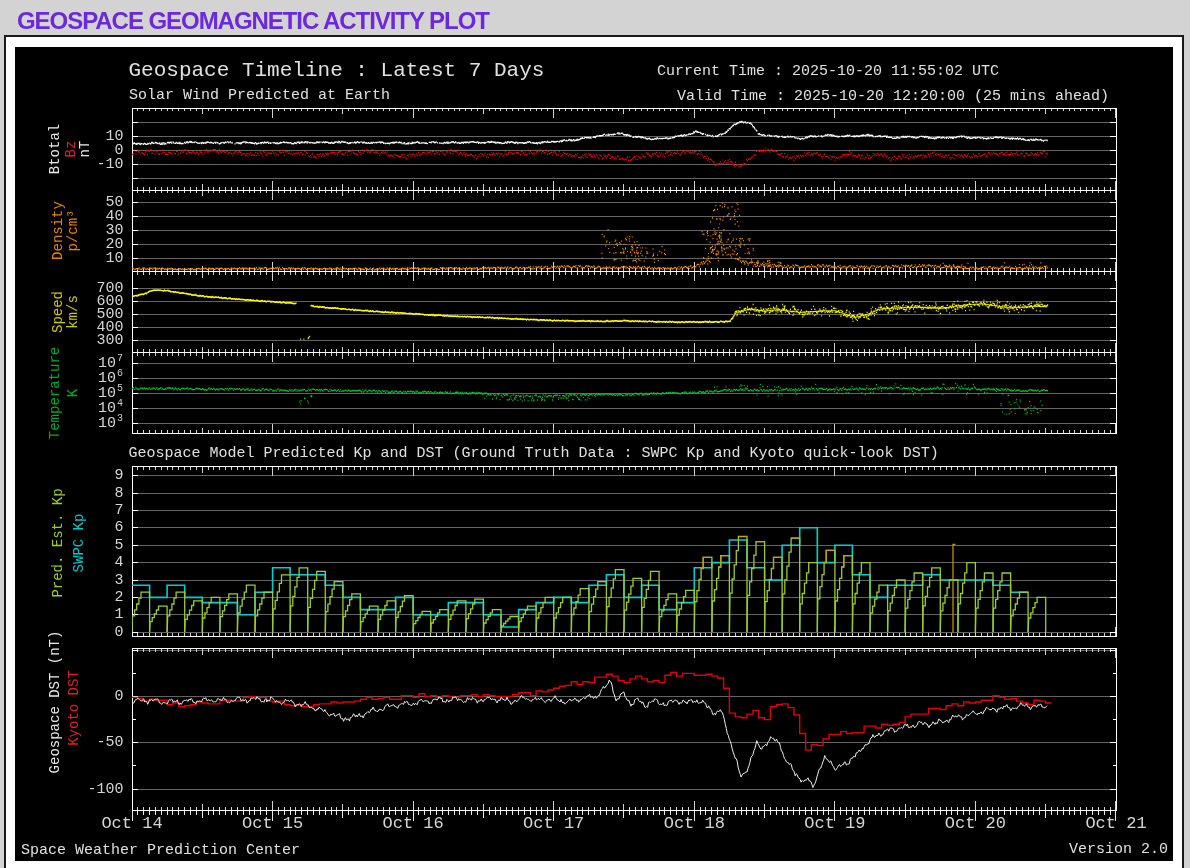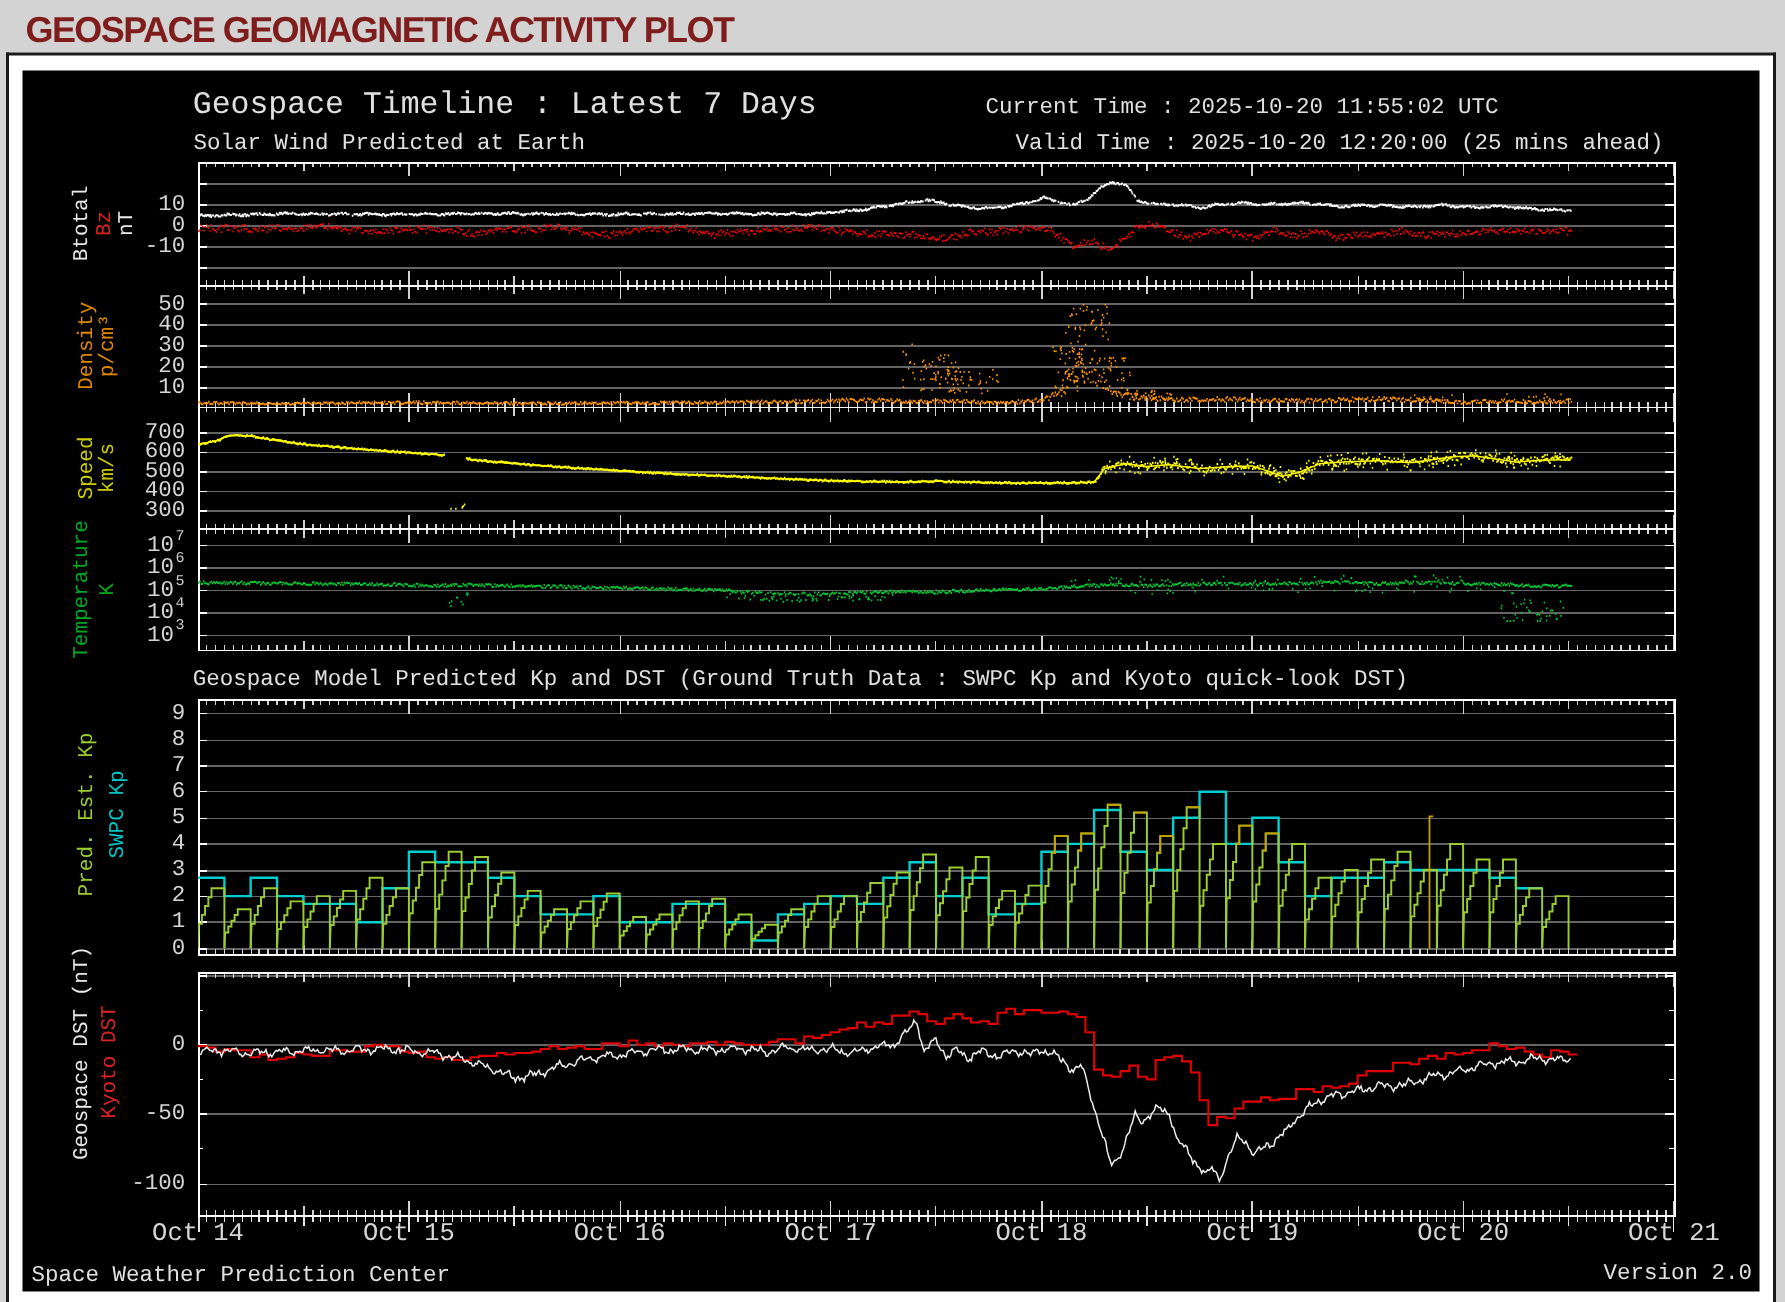--- a/index.html
+++ b/index.html
@@ -1,14 +1,14 @@
 <!DOCTYPE html>
 <html><head><meta charset="utf-8"><style>
 html,body{margin:0;padding:0;width:1190px;height:868px;background:#d3d3d3;overflow:hidden}
-#hdr{position:absolute;left:17px;top:7px;font-family:"Liberation Sans",sans-serif;font-weight:bold;font-size:24px;color:#7f1d1d;letter-spacing:-1.05px}
+#hdr{position:absolute;left:17px;top:7px;font-family:"Liberation Sans",sans-serif;font-weight:bold;font-size:24px;color:#6d28d9;letter-spacing:-1.05px}
 #panel{position:absolute;left:4px;top:35px;width:1176px;height:833px;background:#ffffff;border:2px solid #1a1a1a;border-bottom:none}
 </style></head>
 <body>
 <div id="hdr">GEOSPACE GEOMAGNETIC ACTIVITY PLOT</div>
 <div id="panel"></div>
 <svg width="1190" height="868" viewBox="0 0 1190 868" xmlns="http://www.w3.org/2000/svg" style="position:absolute;left:0;top:0;filter:opacity(0.999)">
 <defs>
 <clipPath id="c1">
         <rect x="132.0" y="108.0" width="984.0" height="82.0"></rect>
       </clipPath>

